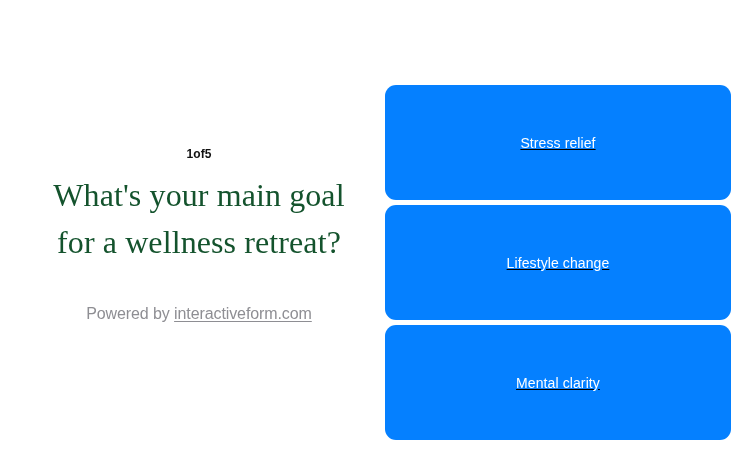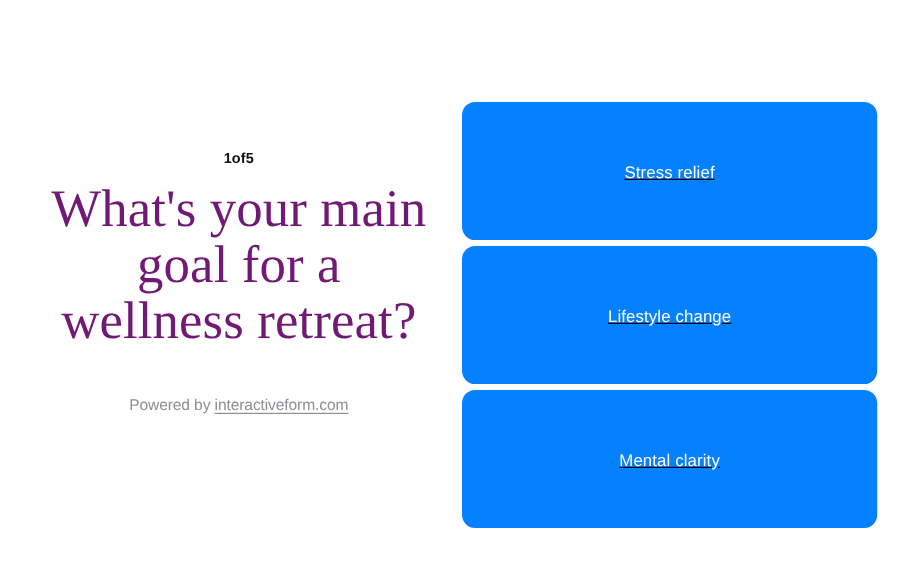--- a/index.html
+++ b/index.html
@@ -47,33 +47,33 @@
     font-weight: 700;
     letter-spacing: 0.1px;
     color: #111111;
     line-height: 1;
     margin: 0 0 12px 0;
     padding: 0;
   }
 
   .question-title {
     font-family: "Liberation Serif", serif;
-    font-size: 44px;
+    font-size: 32px;
     font-weight: 400;
     line-height: 47px;
-    color: #701a75;
+    color: #14532d;
     margin: 0;
     padding: 0 18px;
     letter-spacing: 0.1px;
   }
 
   .powered-by {
     margin: 40px 0 0 0;
     font-family: "Liberation Sans", sans-serif;
-    font-size: 13px;
+    font-size: 16px;
     color: #8e8e93;
     line-height: 1;
     letter-spacing: -0.1px;
   }
 
   .powered-by .brand-link {
     color: #8e8e93;
     text-decoration: underline;
     text-underline-offset: 2px;
     cursor: pointer;

